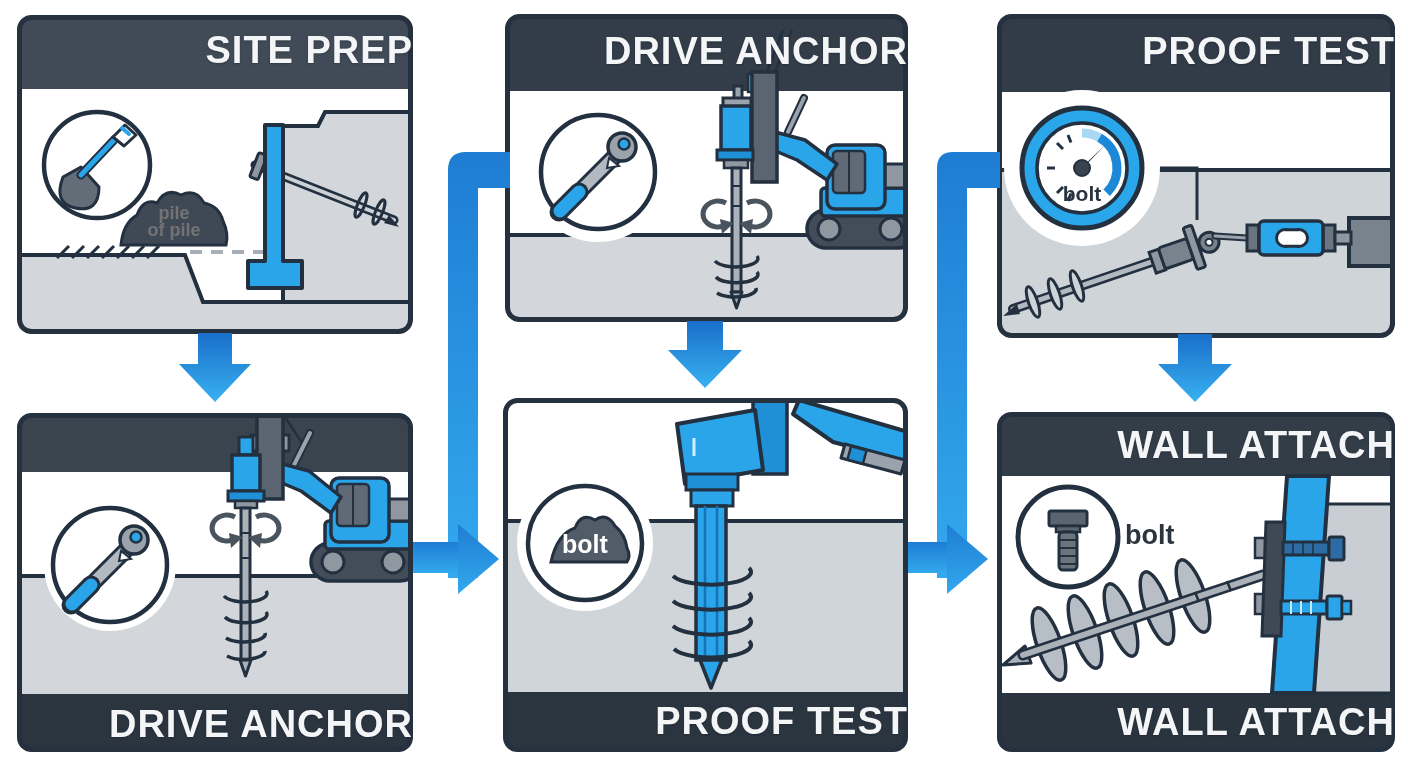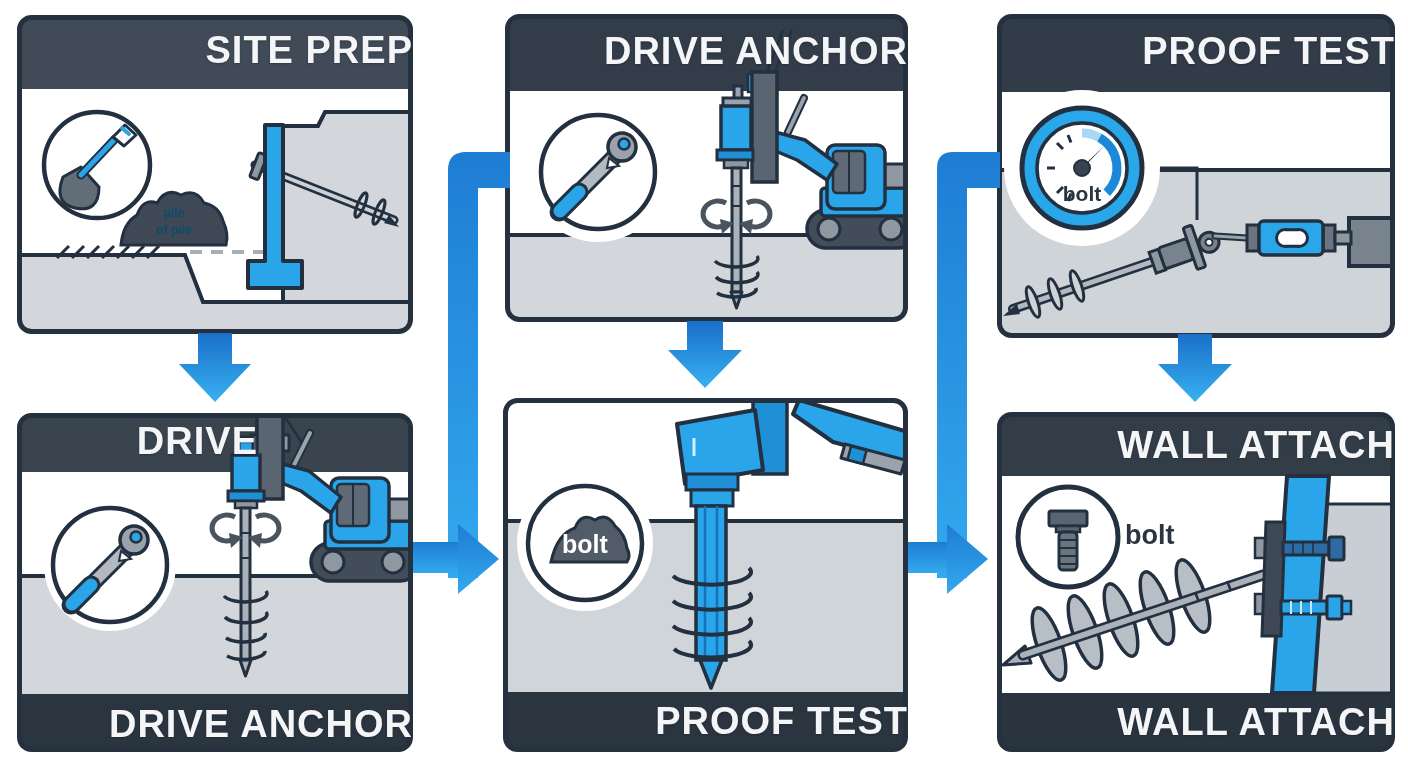--- a/index.html
+++ b/index.html
@@ -7,22 +7,22 @@
           font-family:"Liberation Sans", sans-serif;}
   .panel{position:absolute;}
   .panel svg{position:absolute;left:0;top:0;display:block;}
   .p-title{position:absolute;left:0;right:0;text-align:right;color:#f3f5f7;font-weight:bold;
            font-size:38px;letter-spacing:1px;white-space:nowrap;
            text-shadow:0 1px 2px rgba(15,23,33,.35);}
   .p-title.small-left{right:auto;}
   .arrow-svg{position:absolute;display:block;}
   .mini-label{position:absolute;font-weight:bold;color:#2b3540;text-align:center;}
   .mini-label.on-dark{color:#ffffff;}
-  .pile-label{position:absolute;text-align:center;color:#0c4a6e;font-weight:bold;
-              font-size:12px;line-height:17px;}
+  .pile-label{position:absolute;text-align:center;color:#737373;font-weight:bold;
+              font-size:18px;line-height:17px;}
 </style>
 </head>
 <body>
 
 <div id="canvas">
 
   <svg width="0" height="0" style="position:absolute" aria-hidden="true">
     <defs>
       <linearGradient id="agrad" x1="0" y1="0" x2="0" y2="1">
         <stop offset="0" stop-color="#1a6fc9"></stop>
@@ -250,21 +250,20 @@
           <path d="M112,134 L72,174" stroke="#b3b9c0" stroke-width="11" stroke-linecap="round"></path>
           <path d="M74,172 L54,192" stroke="#223040" stroke-width="19" stroke-linecap="round"></path>
           <path d="M74,172 L55,191" stroke="#2aa5ea" stroke-width="13" stroke-linecap="round"></path>
           <circle cx="117" cy="127" r="14" fill="#9aa3ac" stroke="#223040" stroke-width="3.5"></circle>
           <circle cx="119" cy="124" r="5.5" fill="#2aa5ea" stroke="#223040" stroke-width="2.5"></circle>
           <polygon points="104,138 114,146 102,148" fill="#ffffff" stroke="#223040" stroke-width="2"></polygon>
         </g>
       </g>
       <rect x="2.5" y="2.5" width="391" height="334" rx="12" fill="none" stroke="#263140" stroke-width="5"></rect>
     </svg>
-    <div class="p-title small-left" style="top:7px;left:36px;width:205px;">DRIVE</div>
     <div class="p-title" style="top:290px;">DRIVE ANCHOR</div>
   </section>
 
   <section class="panel" style="left:503px;top:398px;width:405px;height:354px;">
     <svg viewBox="0 0 405 354" width="405" height="354">
       <clipPath id="cp5">
           <rect x="2" y="2" width="401" height="350" rx="12"></rect>
         </clipPath>
       <g clip-path="url(#cp5)">
         <rect width="405" height="354" fill="#ffffff"></rect>

